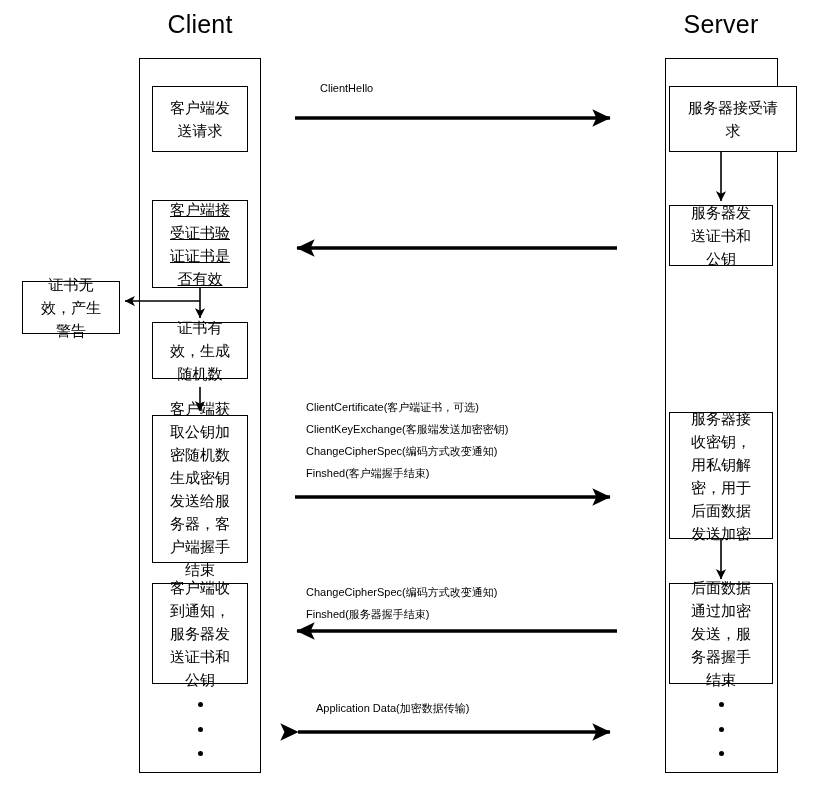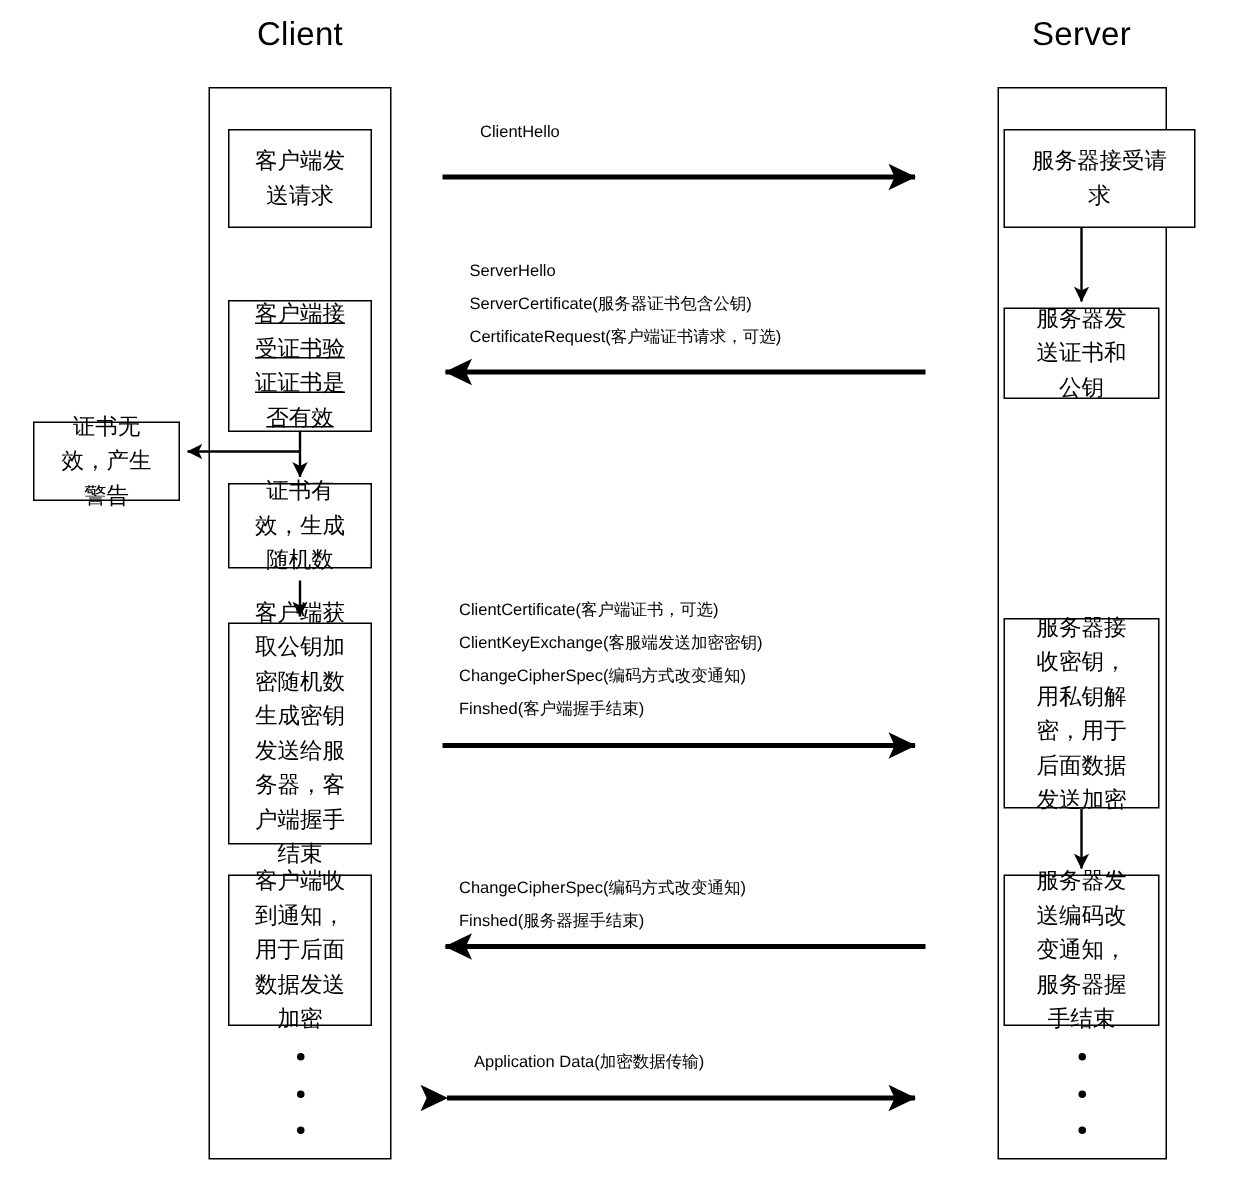--- a/index.html
+++ b/index.html
@@ -13,21 +13,21 @@
   }
   #canvas {
     position: relative;
     width: 830px;
     height: 795px;
     overflow: hidden;
     background: #ffffff;
   }
   .lane-title {
     position: absolute;
-    font-size: 22px;
+    font-size: 25px;
     color: #000;
     text-align: center;
     white-space: nowrap;
     letter-spacing: 0.2px;
   }
   .lifeline {
     position: absolute;
     border: 1.6px solid #000;
     background: #fff;
     box-sizing: border-box;
@@ -97,21 +97,21 @@
 
   <div class="node-box" style="left:152px; top:322px; width:96px; height:57px;">
     <span>证书有效，生成随机数</span>
   </div>
 
   <div class="node-box" style="left:152px; top:415px; width:96px; height:148px;">
     <span>客户端获取公钥加密随机数生成密钥发送给服务器，客户端握手结束</span>
   </div>
 
   <div class="node-box" style="left:152px; top:583px; width:96px; height:101px;">
-    <span>客户端收到通知，用于后面数据发送加密</span>
+    <span>客户端收到通知，服务器发送证书和公钥</span>
   </div>
 
   <div class="dots" style="left:189px; top:702px; width:22px; height:54px;">
     <i></i>
     <i></i>
     <i></i>
   </div>
 
   <div class="node-box" style="left:22px; top:281px; width:98px; height:53px;">
     <span>证书无效，产生警告</span>
@@ -123,21 +123,21 @@
 
   <div class="node-box" style="left:669px; top:205px; width:104px; height:61px;">
     <span>服务器发送证书和公钥</span>
   </div>
 
   <div class="node-box" style="left:669px; top:412px; width:104px; height:127px;">
     <span>服务器接收密钥，用私钥解密，用于后面数据发送加密</span>
   </div>
 
   <div class="node-box" style="left:669px; top:583px; width:104px; height:101px;">
-    <span>服务器发送编码改变通知，服务器握手结束</span>
+    <span>后面数据通过加密发送，服务器握手结束</span>
   </div>
 
   <div class="dots" style="left:710px; top:702px; width:22px; height:54px;">
     <i></i>
     <i></i>
     <i></i>
   </div>
 
   <svg class="arrow-svg" style="left:0; top:0; width:830px; height:795px;">
     <defs>
@@ -165,25 +165,20 @@
   </div>
   <svg class="arrow-svg" style="left:290px; top:106px; width:335px; height:26px;">
     <defs>
       <marker id="ah-r1" markerWidth="7" markerHeight="7" refX="5.2" refY="2.6" orient="auto" markerUnits="strokeWidth">
         <path d="M0,0 L5.4,2.6 L0,5.2 L1.2,2.6 z" fill="#000"></path>
       </marker>
     </defs>
     <line x1="5" y1="12" x2="320" y2="12" stroke="#000" stroke-width="3.4" marker-end="url(#ah-r1)"></line>
   </svg>
 
-  <div class="msg-label" style="left:313px; top:170px;">
-    <span>ServerHello</span>
-    <span>ServerCertificate(服务器证书包含公钥)</span>
-    <span>CertificateRequest(客户端证书请求，可选)</span>
-  </div>
   <svg class="arrow-svg" style="left:290px; top:236px; width:335px; height:26px;">
     <defs>
       <marker id="ah-l2" markerWidth="7" markerHeight="7" refX="5.2" refY="2.6" orient="auto" markerUnits="strokeWidth">
         <path d="M0,0 L5.4,2.6 L0,5.2 L1.2,2.6 z" fill="#000"></path>
       </marker>
     </defs>
     <line x1="327" y1="12" x2="7" y2="12" stroke="#000" stroke-width="3.4" marker-end="url(#ah-l2)"></line>
   </svg>
 
   <div class="msg-label" style="left:306px; top:396px;">

